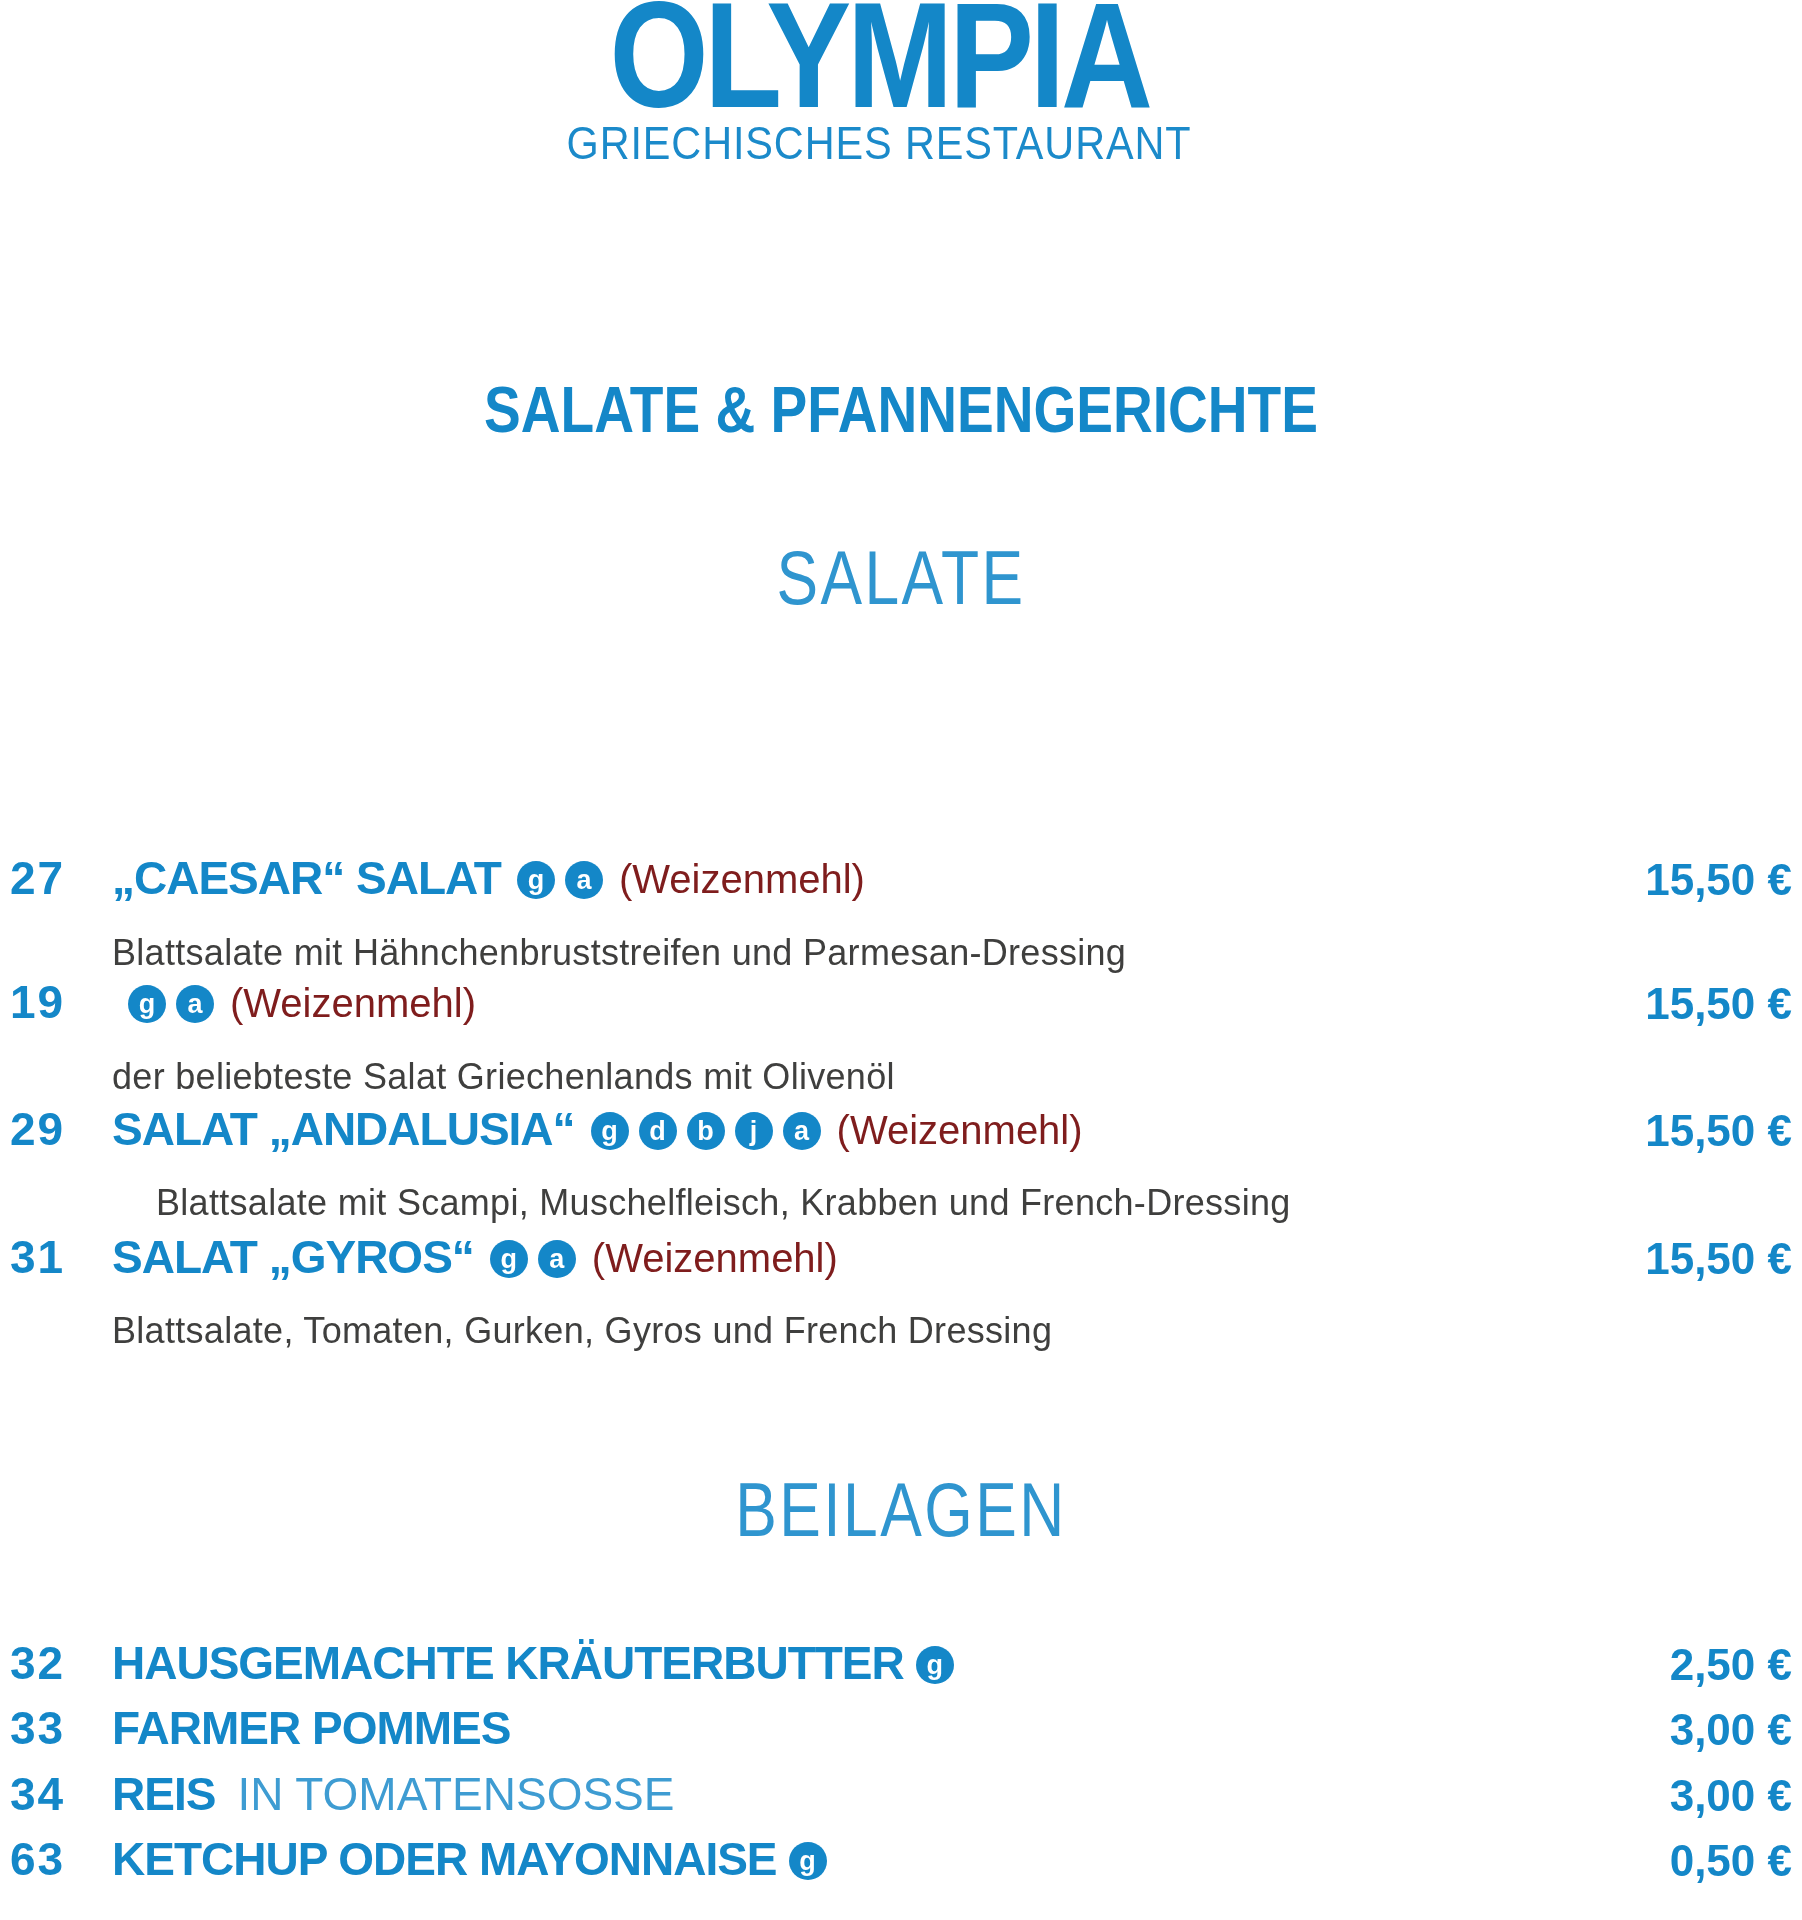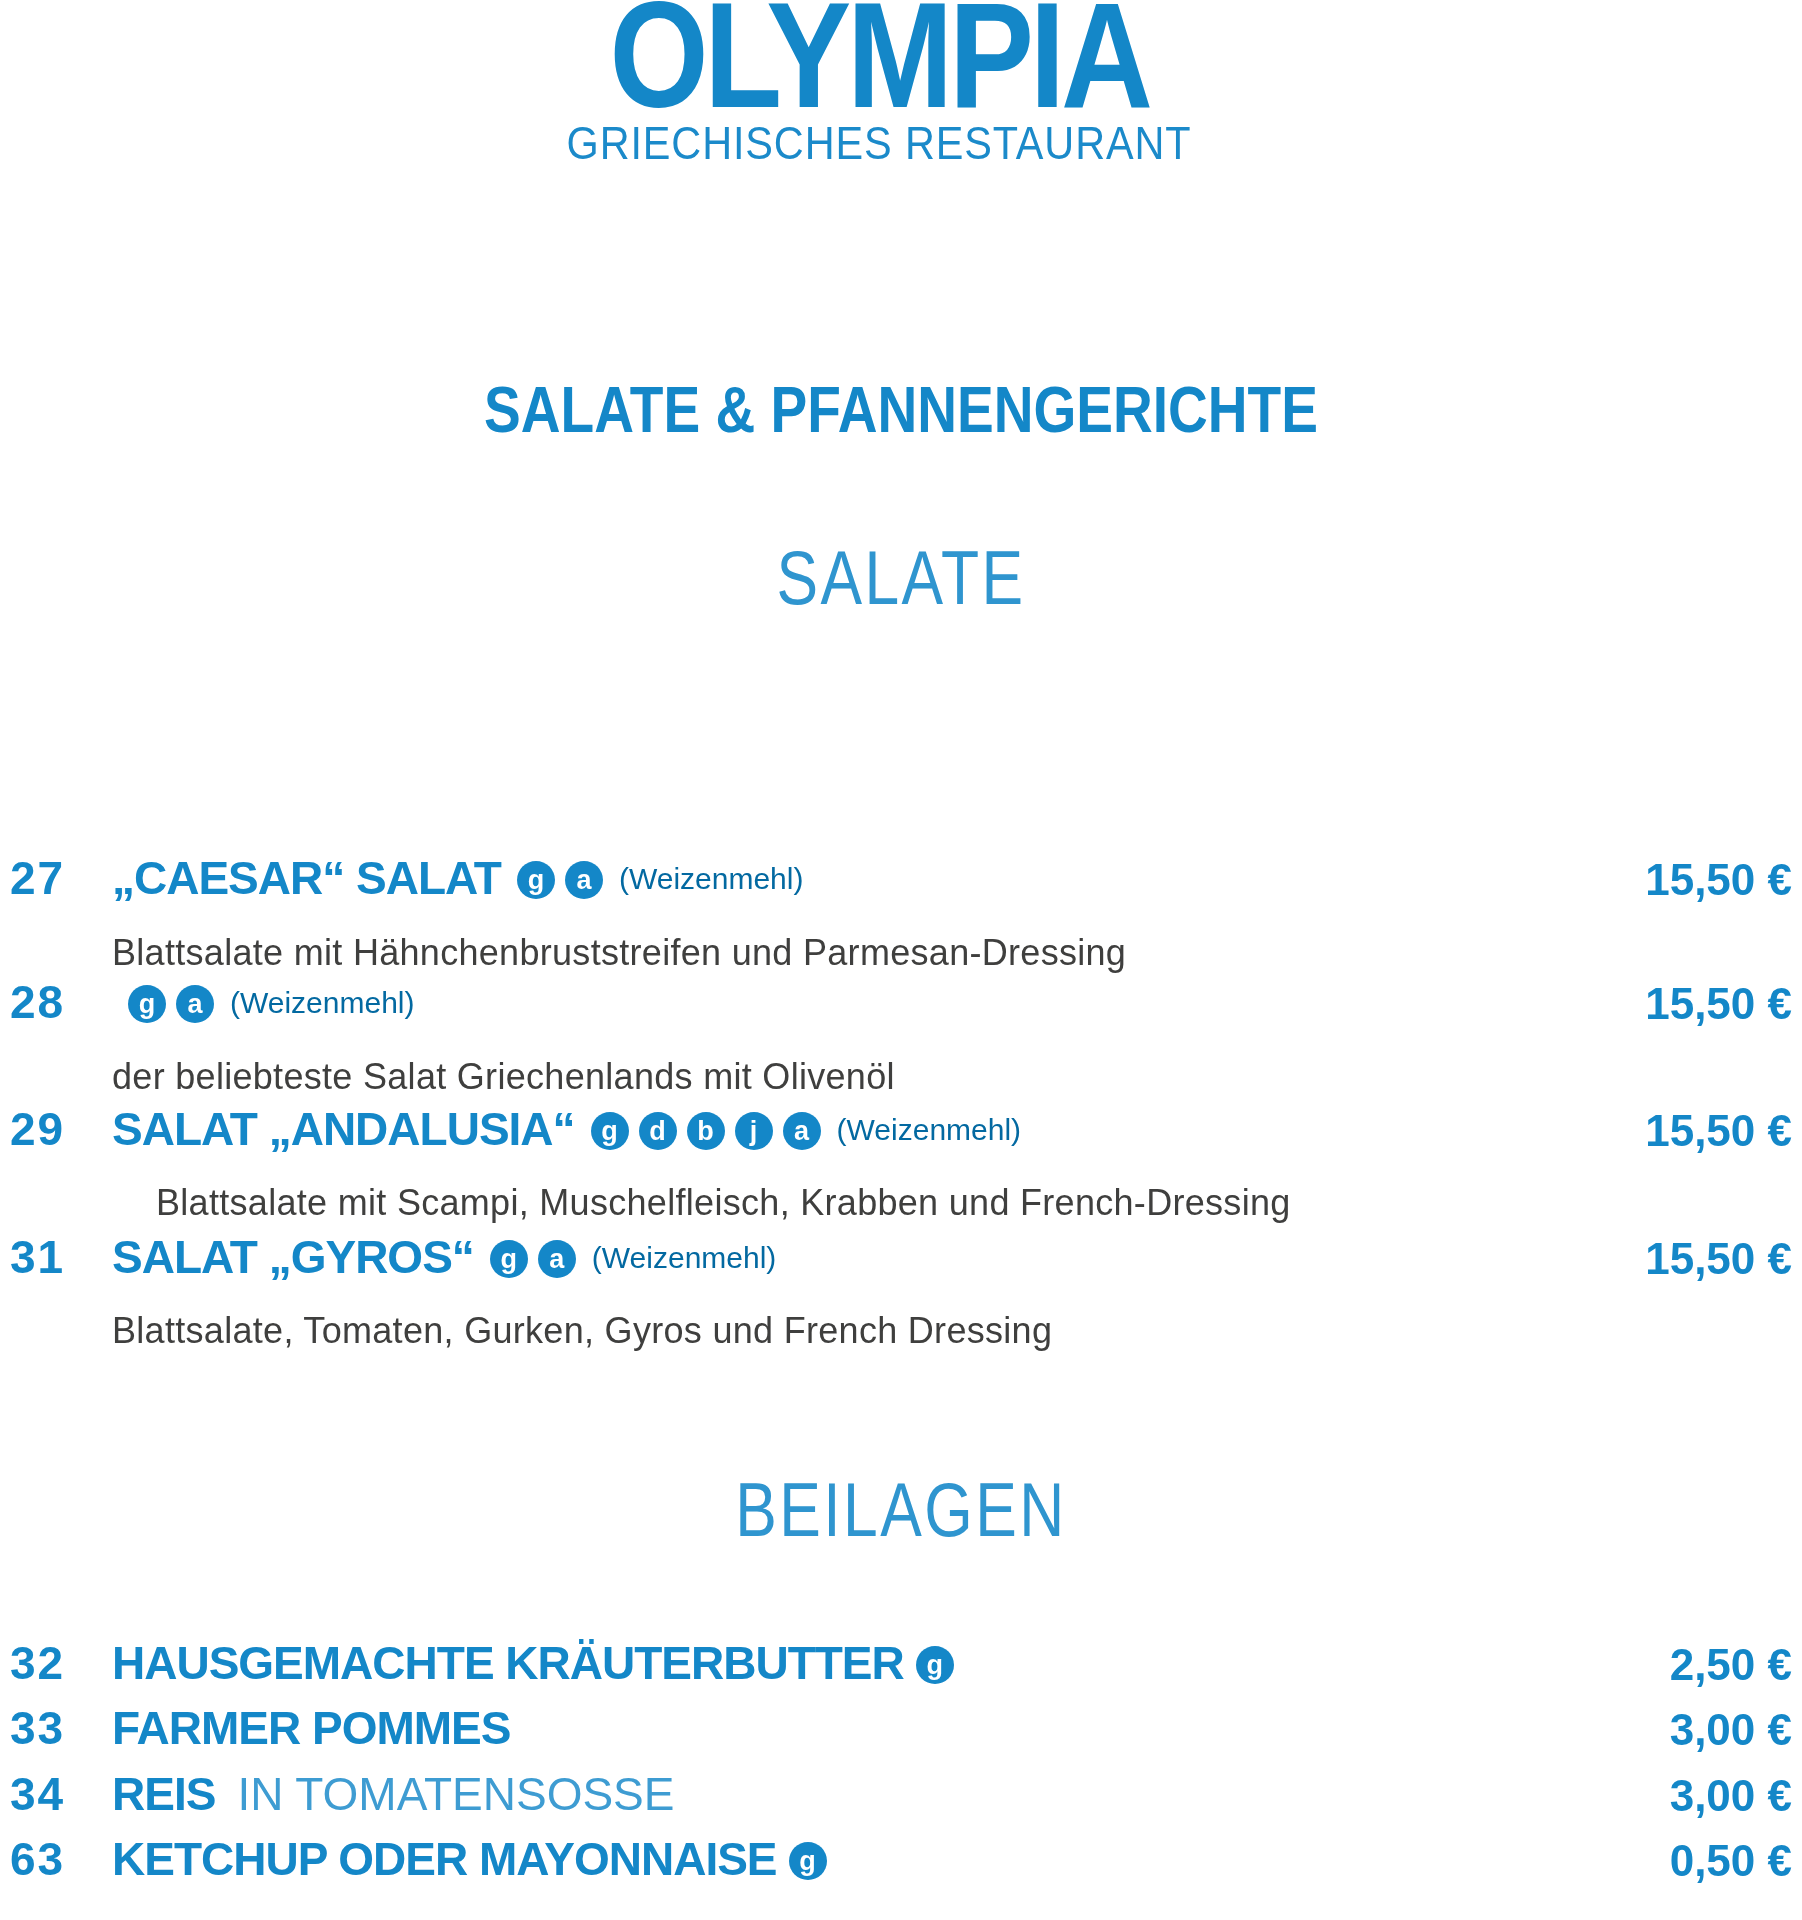--- a/index.html
+++ b/index.html
@@ -26,21 +26,21 @@
   .item-row{position:absolute;left:0;right:0;height:56px;}
   .item-number{position:absolute;left:10px;top:0;height:56px;display:flex;align-items:center;
     font-size:46px;font-weight:700;letter-spacing:2px;color:#1487c8;}
   .item-main{position:absolute;left:112px;top:0;height:56px;display:flex;align-items:center;}
   .item-title{font-size:46px;font-weight:700;letter-spacing:-1px;color:#1487c8;white-space:nowrap;}
   .item-title-light{font-size:46px;font-weight:300;letter-spacing:0px;color:#3e9cd2;white-space:nowrap;margin-left:22px;}
   .badges{display:flex;align-items:center;gap:10px;margin-left:16px;margin-top:4px;}
   .badge{width:38px;height:38px;border-radius:50%;background:#1487c8;color:#ffffff;
     display:inline-flex;align-items:center;justify-content:center;
     font-size:27px;font-weight:700;line-height:1;}
-  .item-note{margin-left:16px;margin-top:2px;font-size:30px;font-weight:300;color:#0369a1;white-space:nowrap;}
+  .item-note{margin-left:16px;margin-top:2px;font-size:40px;font-weight:300;color:#7f1d1d;white-space:nowrap;}
   .item-price{position:absolute;right:10px;top:2px;height:56px;display:flex;align-items:center;
     font-size:44px;font-weight:700;color:#1487c8;white-space:nowrap;}
   .item-desc{position:absolute;left:112px;font-size:36px;font-weight:300;letter-spacing:0.3px;
     color:#3f3f3e;white-space:nowrap;}
 </style>
 </head>
 <body>
 
 <div class="page">
 
@@ -61,21 +61,21 @@
         <span class="badge">g</span>
         <span class="badge">a</span>
       </span>
       <span class="item-note">(Weizenmehl)</span>
     </div>
     <div class="item-price">15,50 €</div>
   </div>
   <div class="item-desc" style="top:932px;">Blattsalate mit Hähnchenbruststreifen und Parmesan-Dressing</div>
 
   <div class="item-row" style="top:974px;">
-    <div class="item-number">28</div>
+    <div class="item-number">19</div>
     <div class="item-main">
       <span class="badges">
         <span class="badge">g</span>
         <span class="badge">a</span>
       </span>
       <span class="item-note">(Weizenmehl)</span>
     </div>
     <div class="item-price">15,50 €</div>
   </div>
   <div class="item-desc" style="top:1056px;">der beliebteste Salat Griechenlands mit Olivenöl</div>

